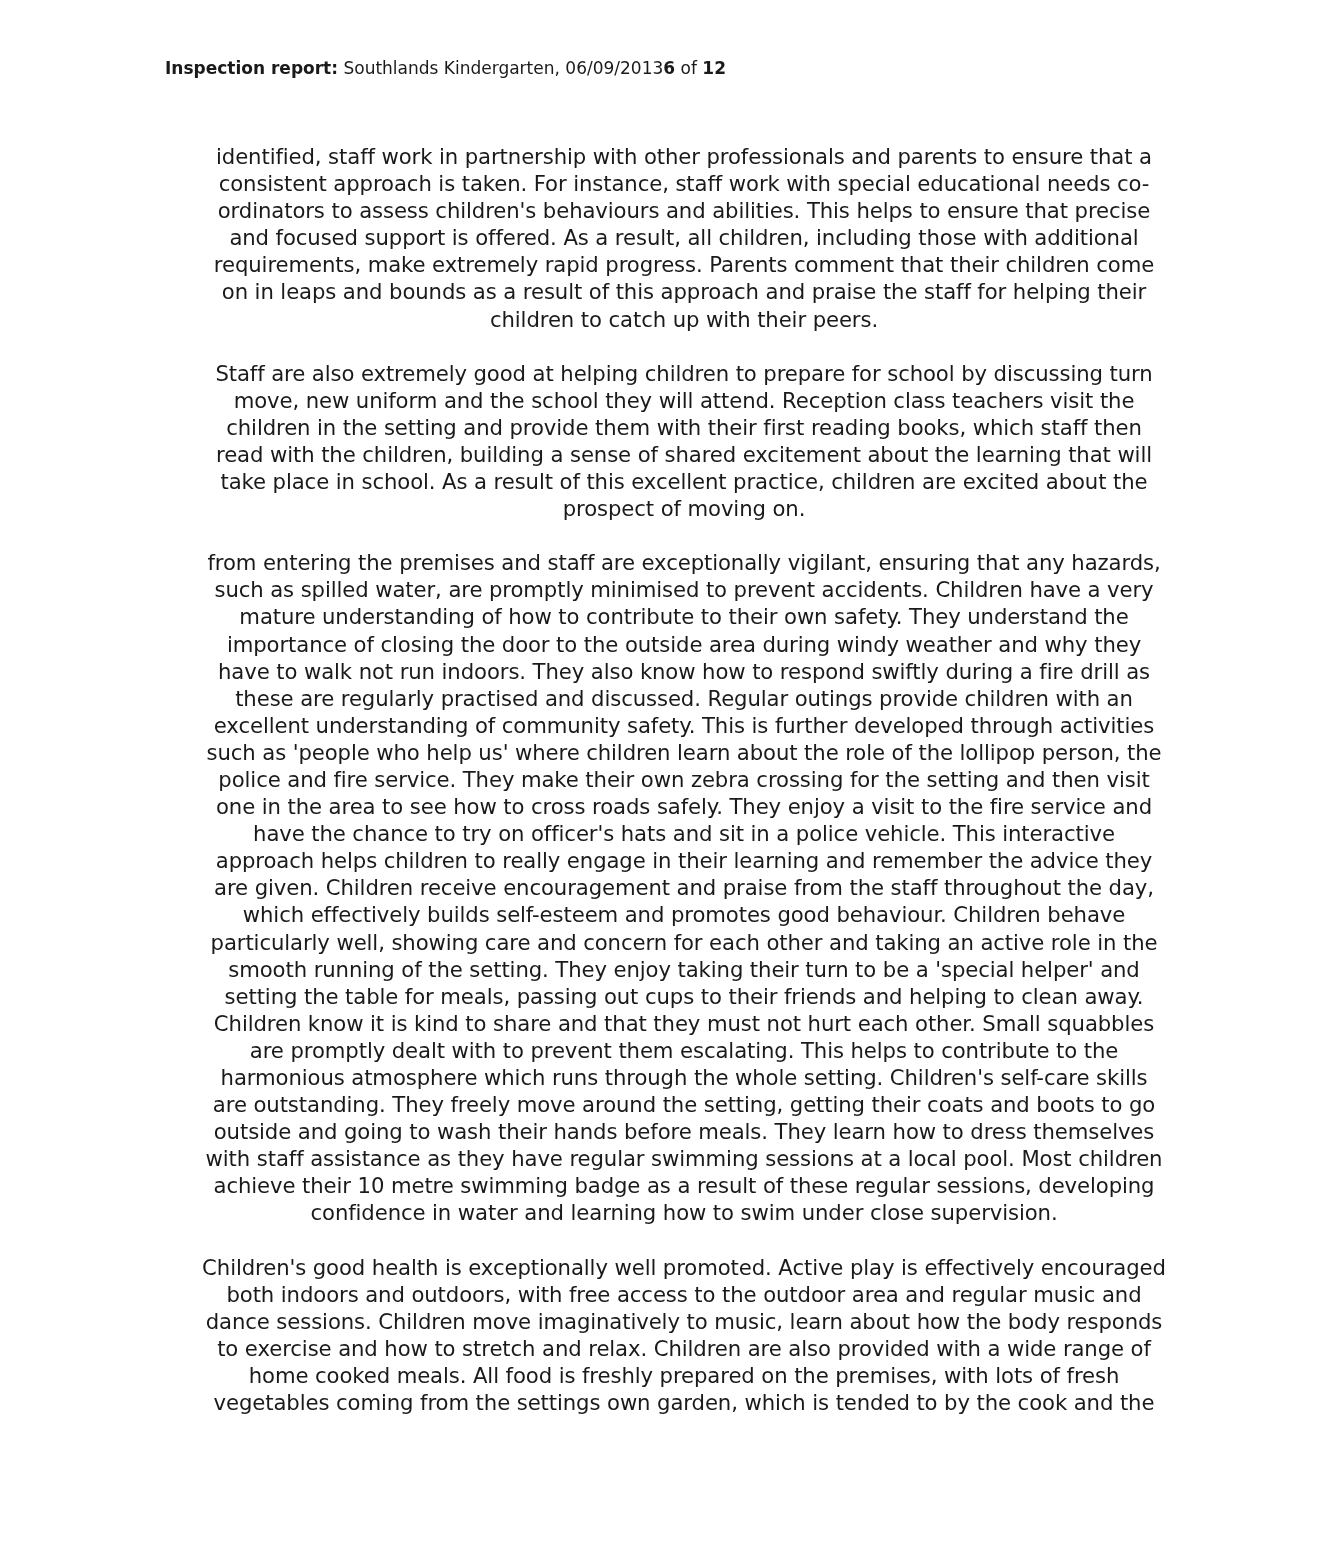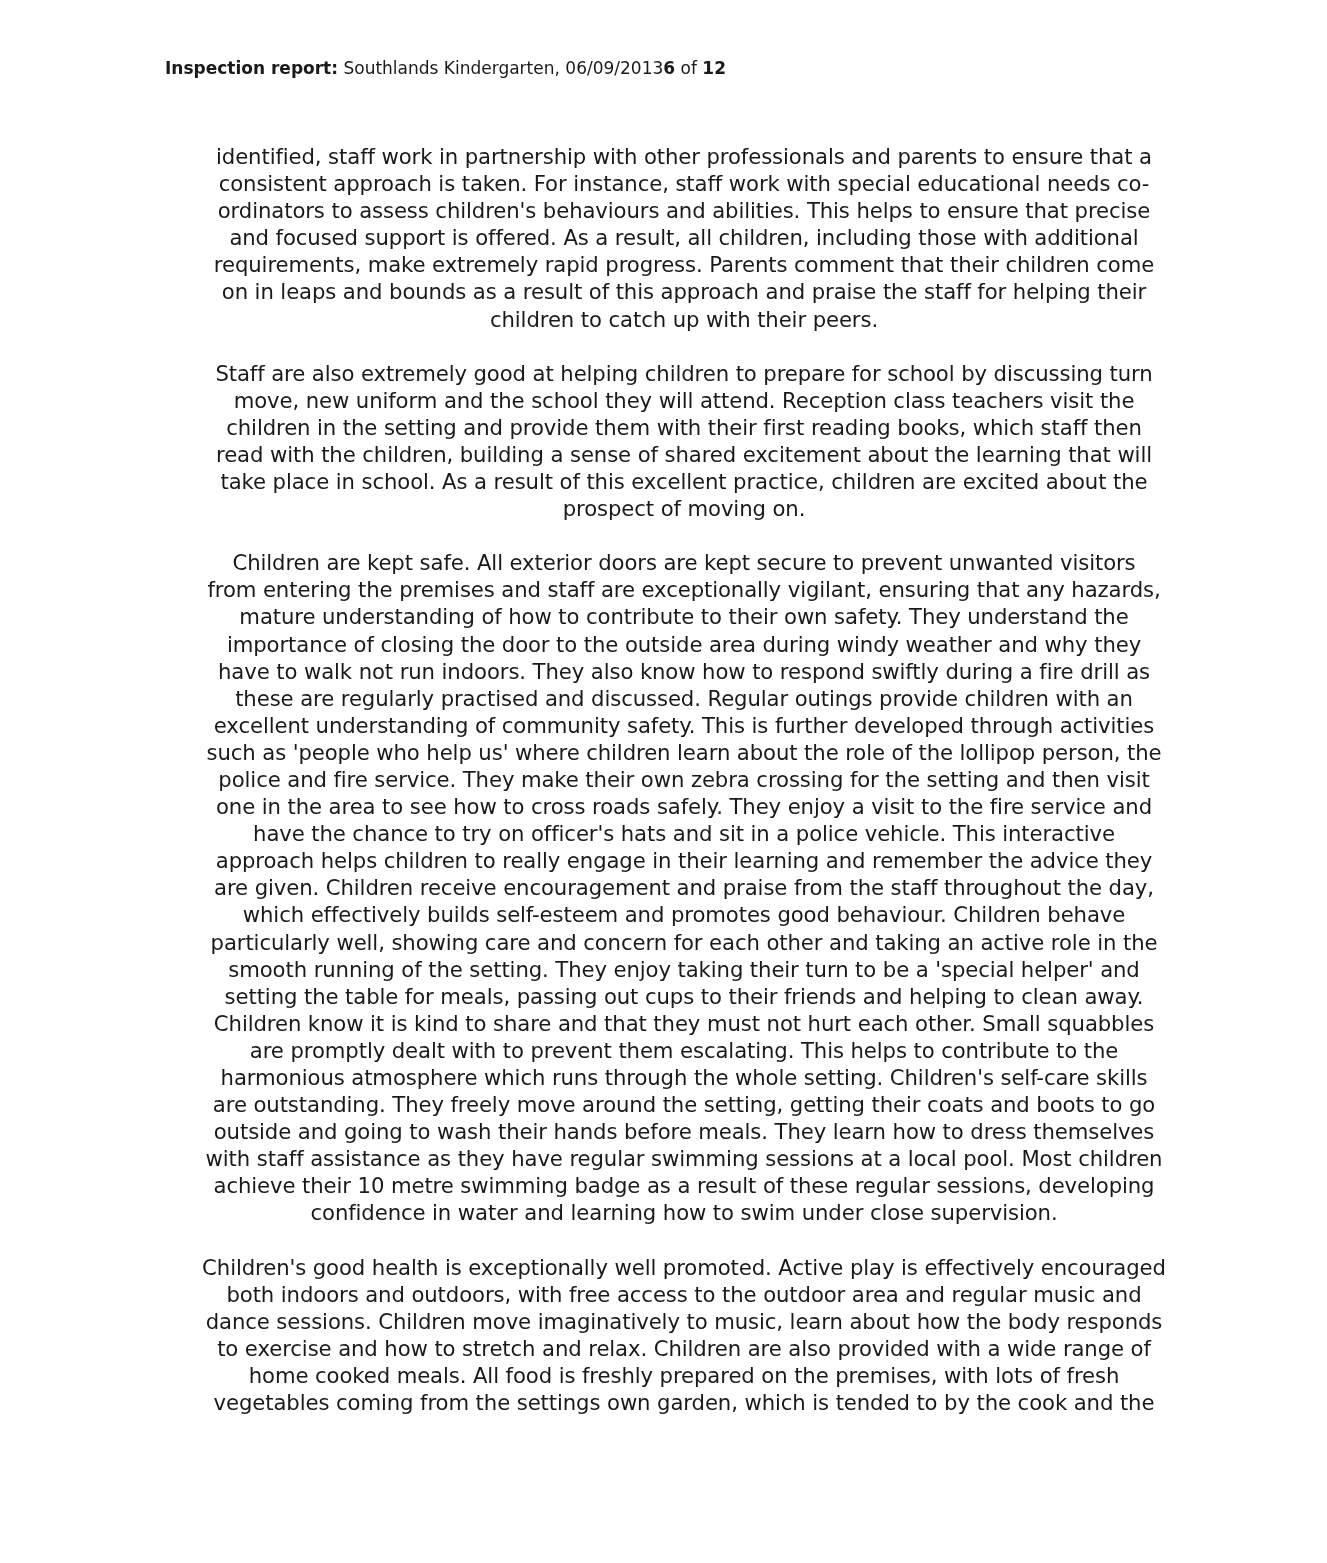--- a/index.html
+++ b/index.html
@@ -36,22 +36,22 @@
     </div>
     <div class="para">
       <div class="line">Staff are also extremely good at helping children to prepare for school by discussing turn</div>
       <div class="line">move, new uniform and the school they will attend. Reception class teachers visit the</div>
       <div class="line">children in the setting and provide them with their first reading books, which staff then</div>
       <div class="line">read with the children, building a sense of shared excitement about the learning that will</div>
       <div class="line">take place in school. As a result of this excellent practice, children are excited about the</div>
       <div class="line">prospect of moving on.</div>
     </div>
     <div class="para">
-      <div class="line">Children are kept safe. All exterior doors are kept secure to prevent unwanted visitors</div>
       <div class="line">from entering the premises and staff are exceptionally vigilant, ensuring that any hazards,</div>
+      <div class="line">such as spilled water, are promptly minimised to prevent accidents. Children have a very</div>
       <div class="line">mature understanding of how to contribute to their own safety. They understand the</div>
       <div class="line">importance of closing the door to the outside area during windy weather and why they</div>
       <div class="line">have to walk not run indoors. They also know how to respond swiftly during a fire drill as</div>
       <div class="line">these are regularly practised and discussed. Regular outings provide children with an</div>
       <div class="line">excellent understanding of community safety. This is further developed through activities</div>
       <div class="line">such as 'people who help us' where children learn about the role of the lollipop person, the</div>
       <div class="line">police and fire service. They make their own zebra crossing for the setting and then visit</div>
       <div class="line">one in the area to see how to cross roads safely. They enjoy a visit to the fire service and</div>
       <div class="line">have the chance to try on officer's hats and sit in a police vehicle. This interactive</div>
       <div class="line">approach helps children to really engage in their learning and remember the advice they</div>

